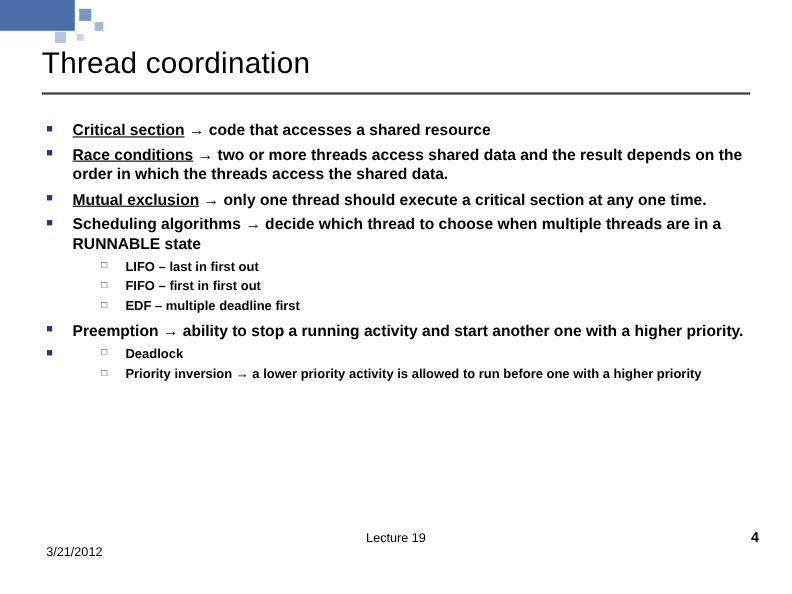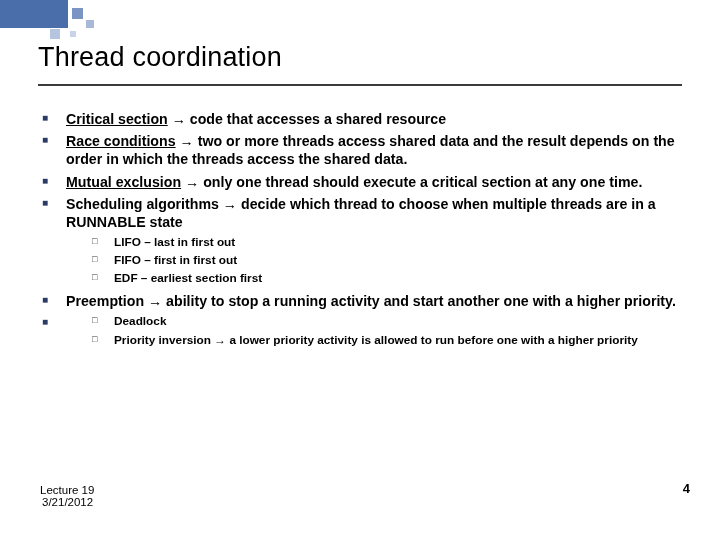--- a/index.html
+++ b/index.html
@@ -16,21 +16,21 @@
   .content { position: absolute; top: 110px; left: 40px; width: 648px; font-size: 14.2px; line-height: 1.28; }
   ul.level1 { list-style: none; padding-left: 0; font-weight: bold; }
   ul.level1 > li { position: relative; padding-left: 26px; margin-bottom: 4px; }
   ul.level1 > li::before { content: "■"; position: absolute; left: 2px; top: 2px; font-size: 10px; color: #2a3c66; }
   ul.level2 { list-style: none; padding-left: 26px; margin-top: 4px; margin-bottom: 6px; font-size: 11.8px; }
   ul.level2 > li { position: relative; padding-left: 22px; margin-bottom: 3px; }
   ul.level2 > li::before { content: "□"; position: absolute; left: 0; top: 1px; font-size: 9px; color: #333; }
   .u { text-decoration: underline; }
   .arrow { font-family: Arial, sans-serif; }
   .footer-date { position: absolute; left: 42px; bottom: 8px; font-size: 11.5px; }
-  .footer-center { position: absolute; left: 0; right: 0; bottom: 20px; font-size: 11.5px; margin-left: 40px; }
+  .footer-center { position: absolute; left: 0; right: 0; bottom: 20px; text-align: center; font-size: 11.5px; }
   .footer-page { position: absolute; right: 30px; bottom: 20px; font-size: 13px; font-weight: bold; }
 </style>
 </head>
 <body>
 
 <div class="slide">
 
   <div class="topdeco">
     <div class="big"></div>
     <div class="sq1"></div>
@@ -57,21 +57,21 @@
       <li>
         <span class="u">Mutual exclusion</span>
         <span class="arrow">→</span>
         <span>only one thread should execute a critical section at any one time.</span>
       </li>
       <li>
         <span>Scheduling algorithms → decide which thread to choose when multiple threads are in a RUNNABLE state</span>
         <ul class="level2">
           <li>LIFO – last in first out</li>
           <li>FIFO – first in first out</li>
-          <li>EDF – earliest section first</li>
+          <li>EDF – multiple deadline first</li>
         </ul>
       </li>
       <li>
         <span>Preemption → ability to stop a running activity and start another one with a higher priority.</span>
       </li>
       <li>
         <ul class="level2">
           <li>Deadlock</li>
           <li>Priority inversion → a lower priority activity is allowed to run before one with a higher priority</li>
         </ul>

